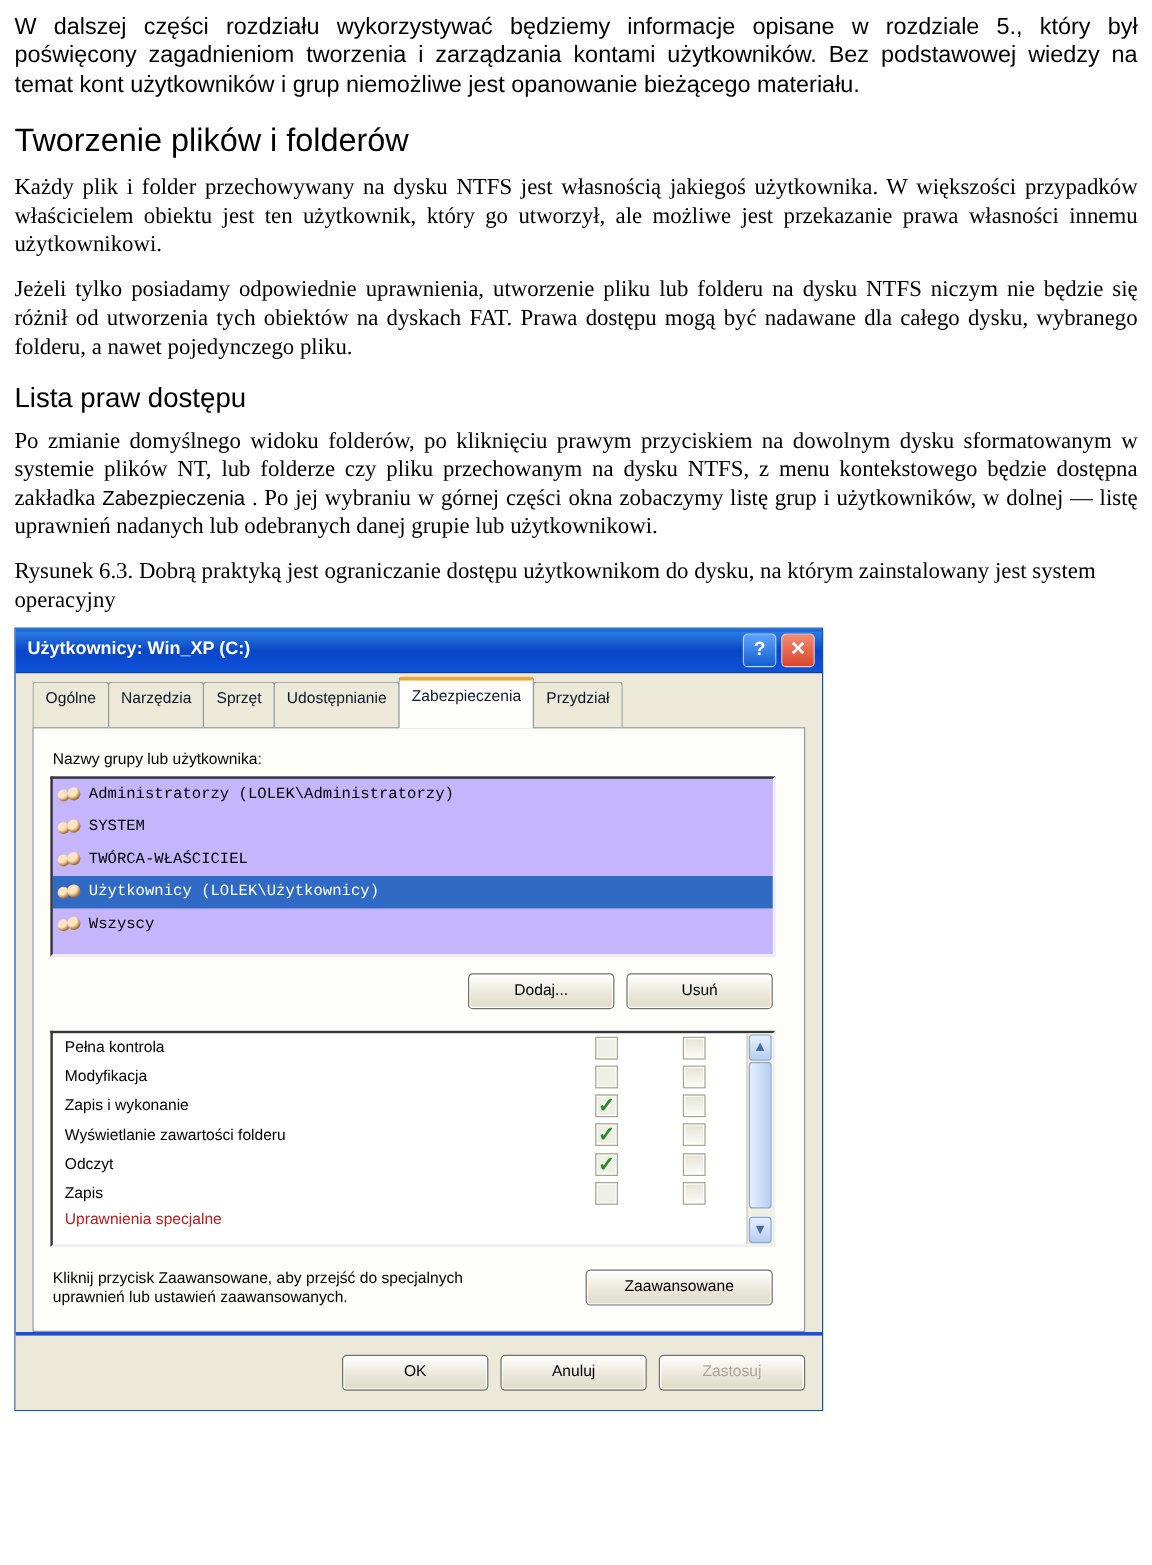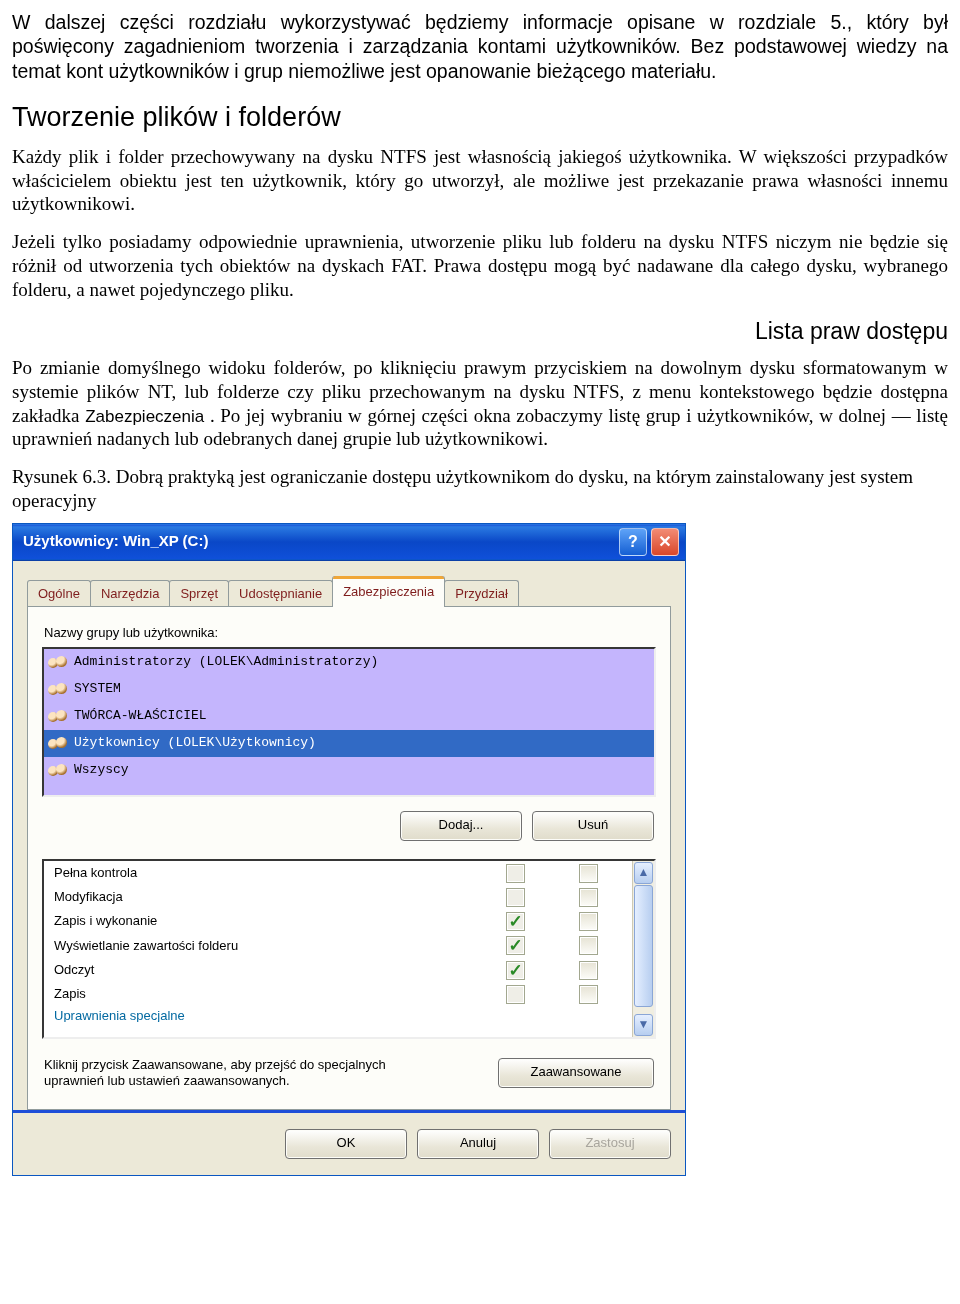--- a/index.html
+++ b/index.html
@@ -19,21 +19,20 @@
     font-family: Arial, Helvetica, sans-serif;
     font-size: 27px;
     font-weight: 400;
     margin: 18px 12px 10px 12px;
   }
   h3.subsection {
     font-family: Arial, Helvetica, sans-serif;
     font-size: 23px;
     font-weight: 400;
     margin: 16px 12px 8px 12px;
-    text-align: right;
   }
   .figcap {
     margin: 10px 12px 10px 12px;
   }
 
   
   .dialog {
     position: relative;
     margin: 8px 0 0 12px;
     width: 674px;
@@ -81,23 +80,23 @@
     align-items: flex-end;
     height: 28px;
     gap: 0;
   }
   .tab {
     position: relative;
     background: #ece9d8;
     border: 1px solid #919b9c;
     border-bottom: none;
     border-radius: 3px 3px 0 0;
-    padding: 4px 10px 4px 10px;
+    padding: 4px 10px 16px 10px;
     font-size: 13px;
-    color: #7f1d1d;
+    color: #0f172a;
     margin-right: -1px;
     height: 18px;
     line-height: 18px;
   }
   .tab.active {
     background: #fdfdf9;
     height: 22px;
     line-height: 22px;
     z-index: 2;
   }
@@ -109,21 +108,21 @@
     top: -1px;
     height: 3px;
     background: #f0a636;
     border-radius: 3px 3px 0 0;
   }
   .tab-panel {
     position: relative;
     border: 1px solid #919b9c;
     background: #fdfdf9;
     margin-top: -1px;
-    padding: 14px 14px 16px 14px;
+    padding: 14px 24px 16px 14px;
   }
 
   .label { margin: 4px 2px 6px 2px; }
 
   .listbox {
     background: #c4b5fd;
     border: 2px inset #eee;
     border-top-color: #8a8a8a;
     border-left-color: #8a8a8a;
     height: 146px;
@@ -251,21 +250,21 @@
     align-items: center;
     justify-content: center;
     font-size: 17px;
     line-height: 15px;
     color: #2a8a27;
     font-weight: 700;
   }
   .chk.disabled {
     background: #efeee7;
   }
-  .perm-row.cut .plabel { color: #0369a1; }
+  .perm-row.cut .plabel { color: #b91c1c; }
   .perm-row.cut { height: 14px; overflow: hidden; align-items: flex-start; padding-top: 1px;}
 
   .advanced-row {
     display: flex;
     align-items: center;
     justify-content: space-between;
     margin: 18px 2px 4px 2px;
     gap: 8px;
   }
   .advanced-row .hint { max-width: 390px; }

